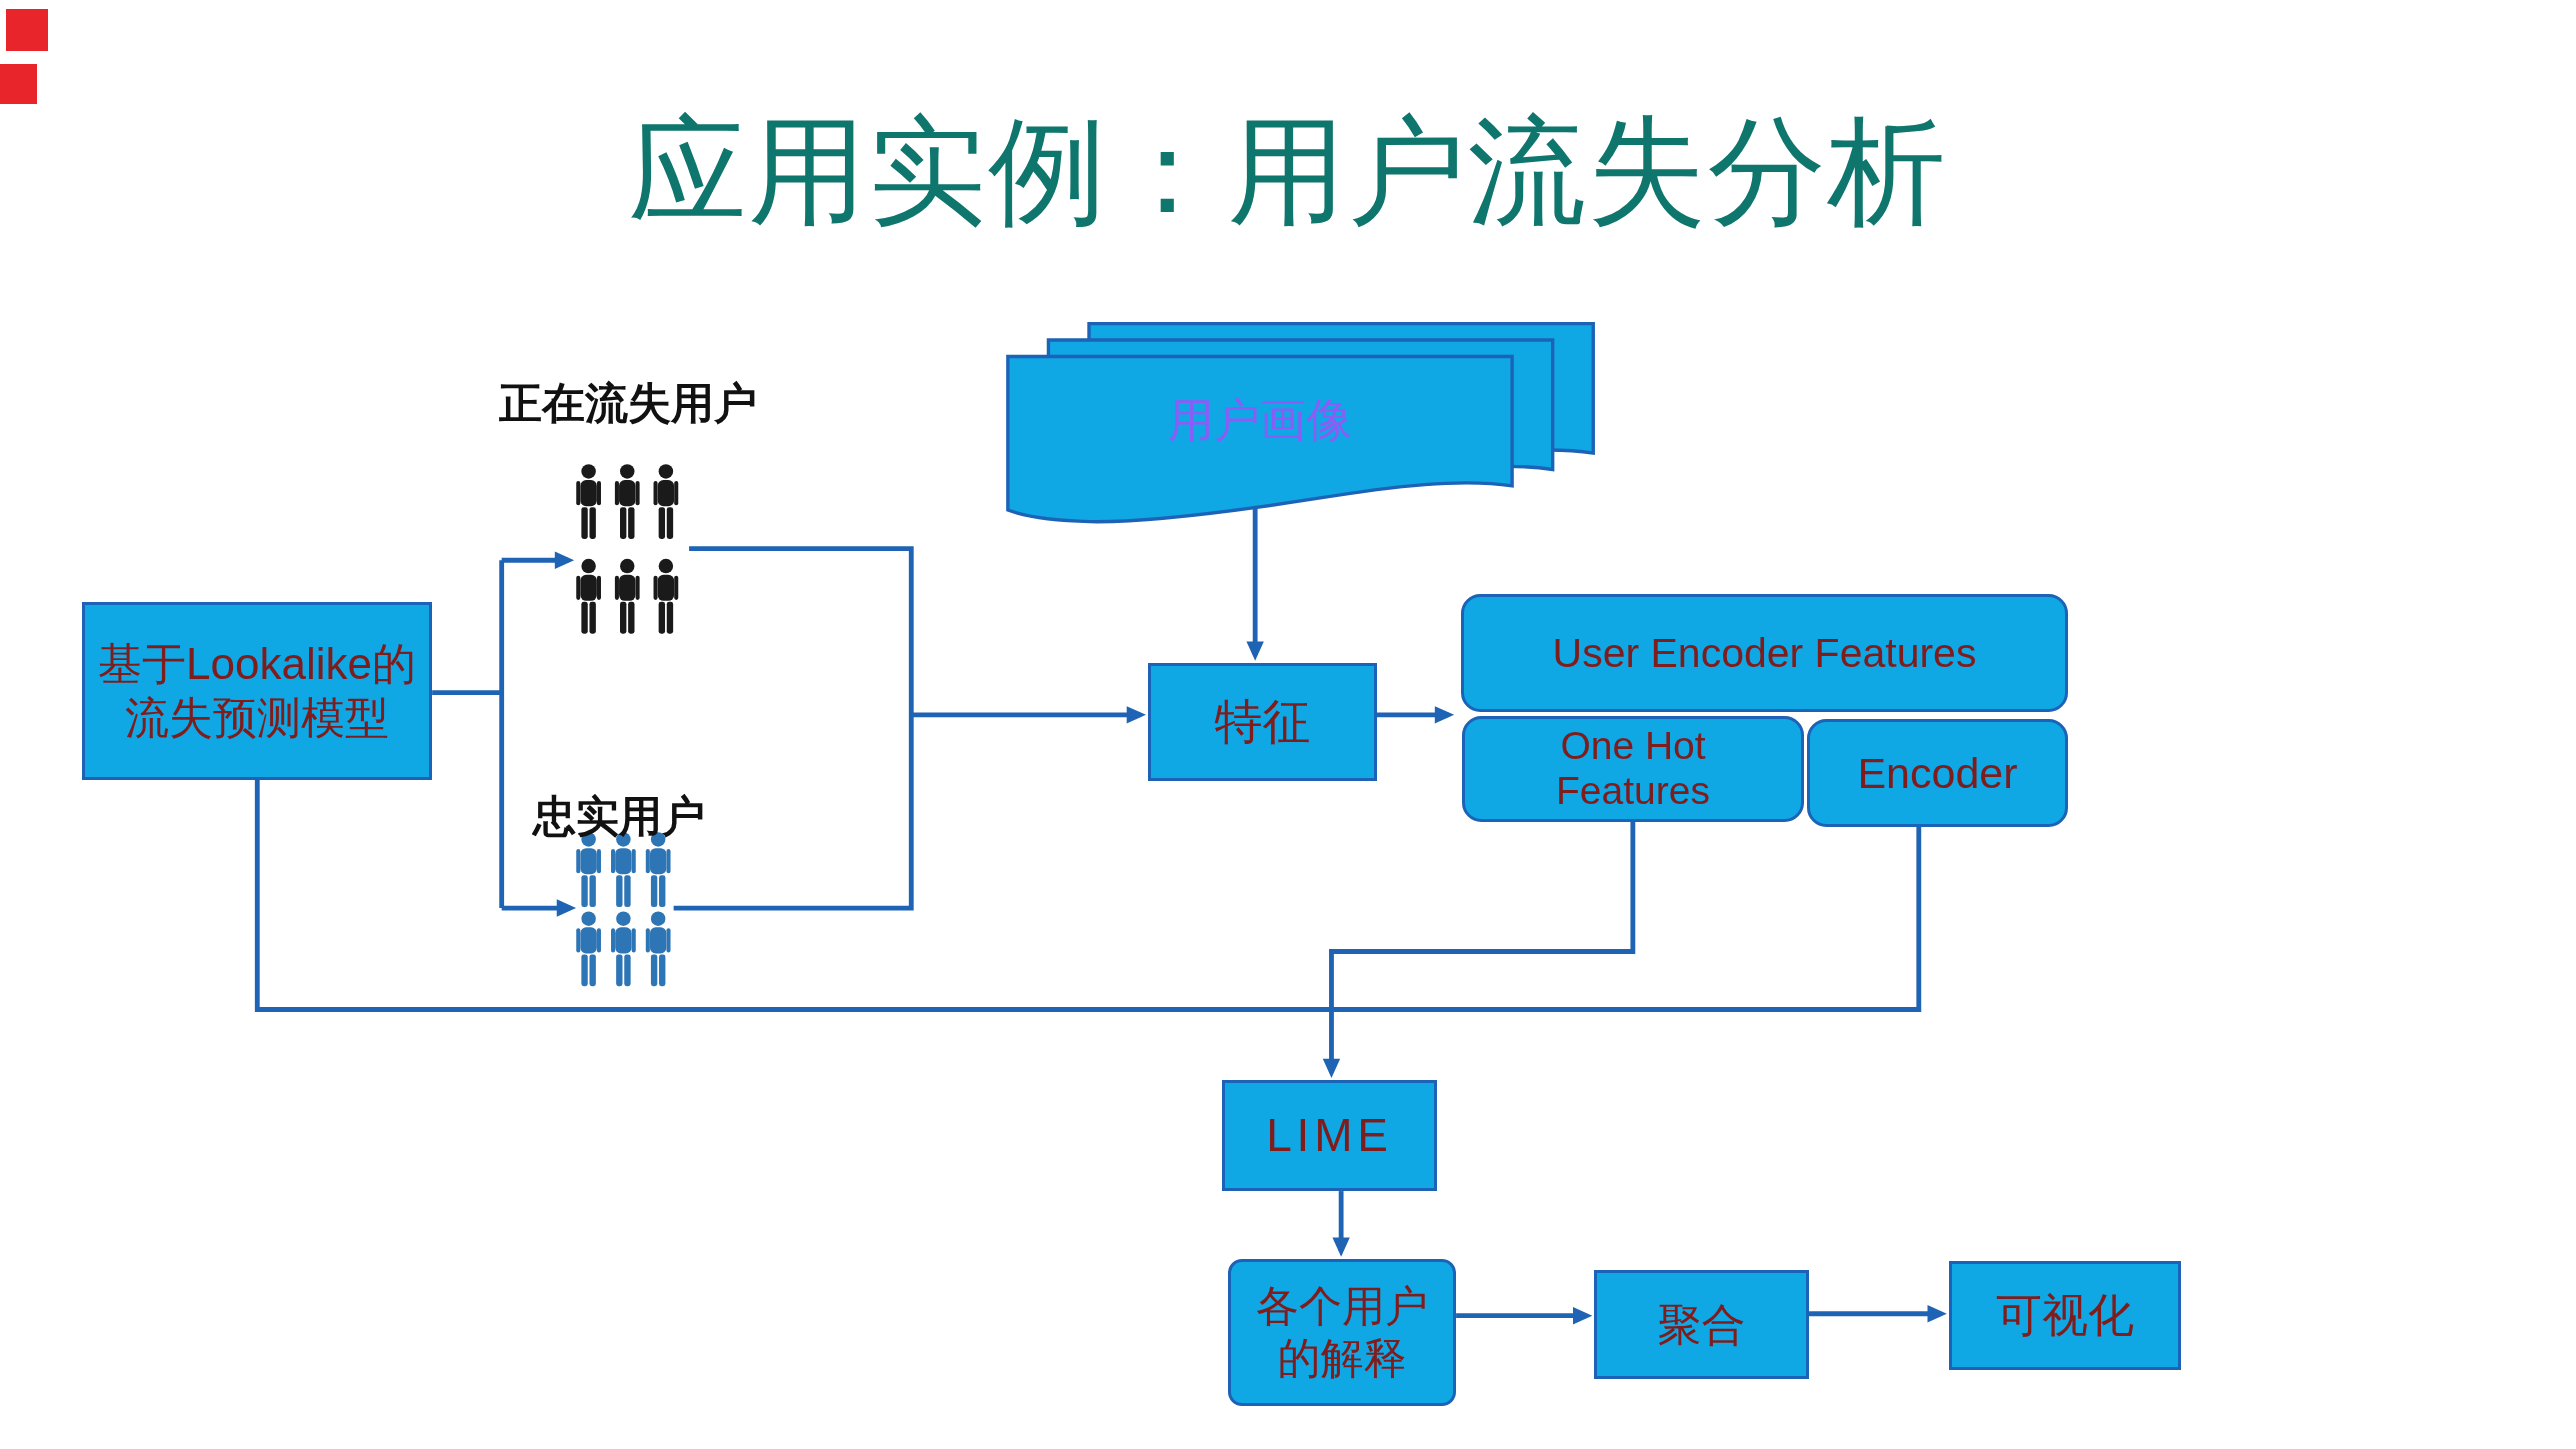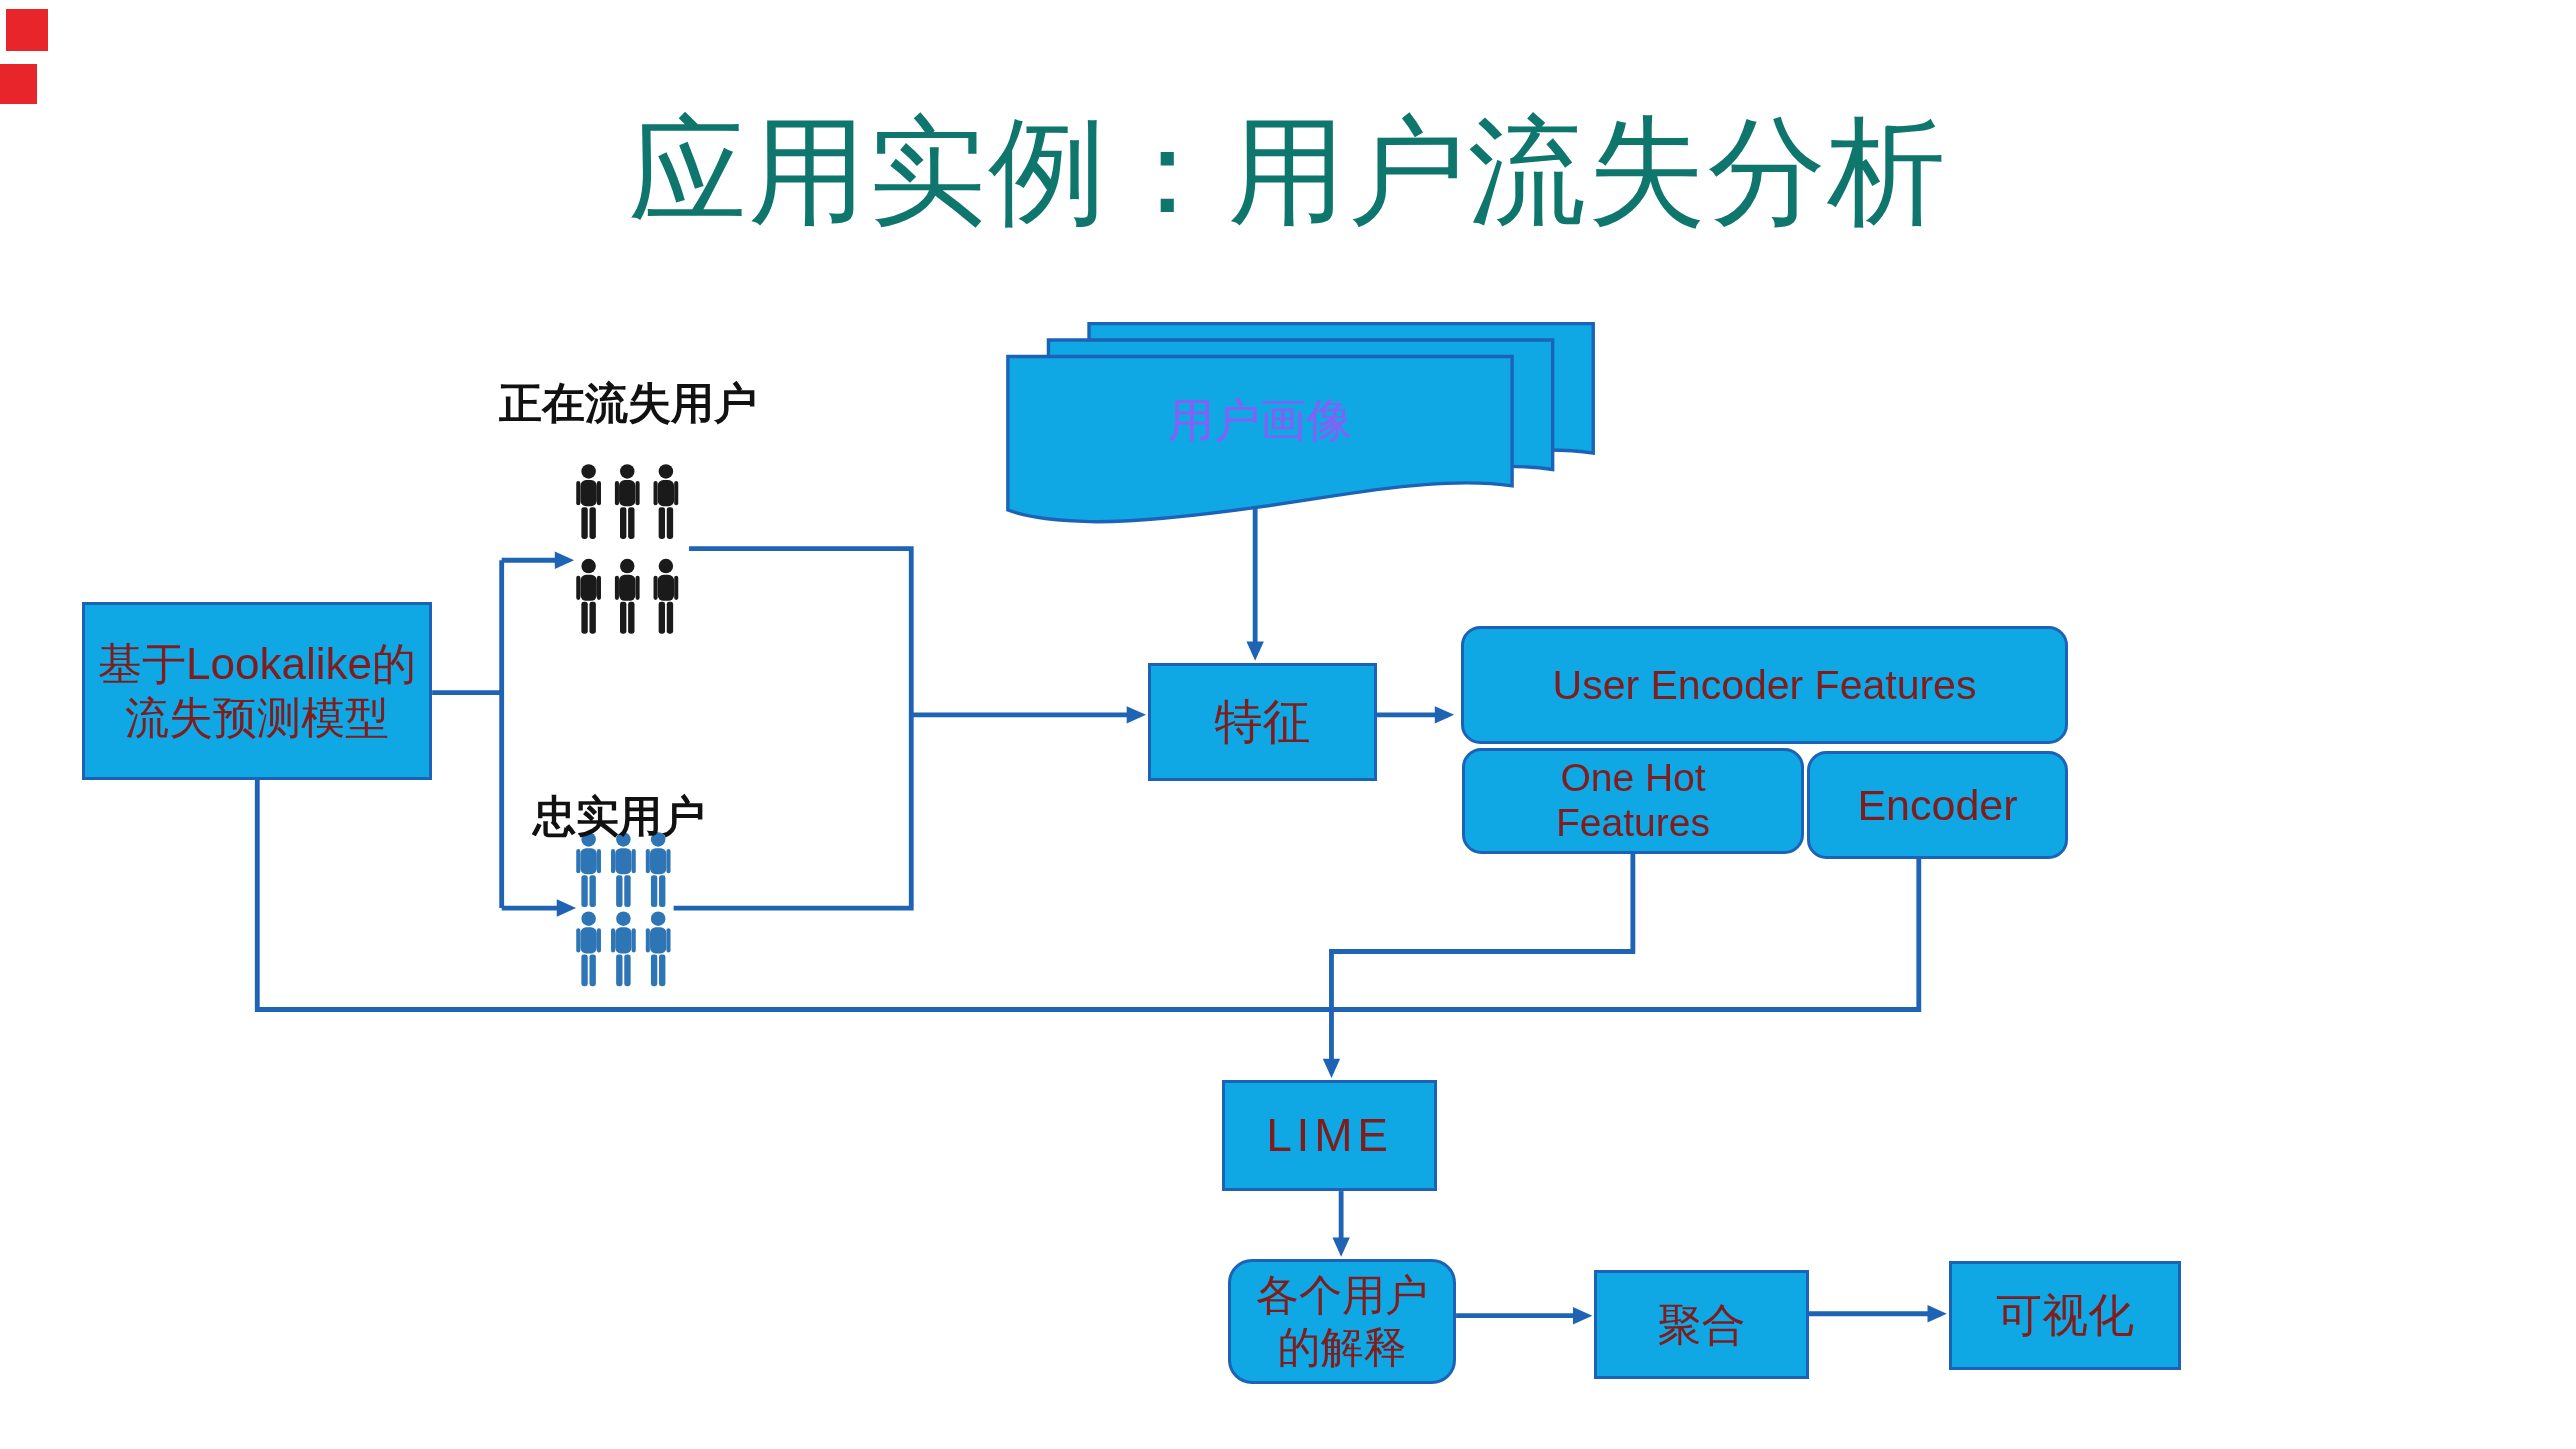--- a/index.html
+++ b/index.html
@@ -24,28 +24,28 @@
   .black-label{
     position:absolute;color:#111;font-weight:600;z-index:2;white-space:nowrap;
   }
   .node{
     position:absolute;z-index:2;
     background:#0fa7e4;border:3.9px solid #1c63b7;
     color:#7f1d1d;display:flex;flex-direction:column;
     align-items:center;justify-content:center;
     text-align:center;box-sizing:border-box;line-height:1.22;
   }
-  .rounded{border-radius:19.3px;margin-top:32px;}
+  .rounded{border-radius:19.3px;}
   .node-model        {left:82px;  top:602px; width:350px; height:178px; font-size:44px;}
   .node-feature      {left:1148px;top:663px; width:229px; height:118px; font-size:48px;}
   .node-uef          {left:1461px;top:594px; width:607px; height:118px; font-size:41px;}
   .node-onehot       {left:1462px;top:716px; width:342px; height:106px; font-size:39px;line-height:1.15;}
   .node-encoder      {left:1807px;top:719px; width:261px; height:108px; font-size:43px;}
   .node-lime         {left:1222px;top:1080px;width:215px; height:111px; font-size:46px;letter-spacing:4.8px;}
-  .node-explain      {left:1228px;top:1259px;width:228px; height:125px; font-size:43px;border-radius:24px;line-height:1.2;}
+  .node-explain      {left:1228px;top:1259px;width:228px; height:147px; font-size:43px;border-radius:14px;line-height:1.2;}
   .node-agg          {left:1594px;top:1270px;width:215px; height:109px; font-size:44px;}
   .node-viz          {left:1949px;top:1261px;width:232px; height:109px; font-size:46px;}
   .profile-label{
     position:absolute;left:1008px;top:390px;width:504px;
     text-align:center;color:#8b5cf6;font-size:46px;z-index:2;
   }
   .label-churn{left:499px;top:375px;font-size:43px;}
   .label-loyal{left:533px;top:788px;font-size:43px;}
 </style>
 </head>

